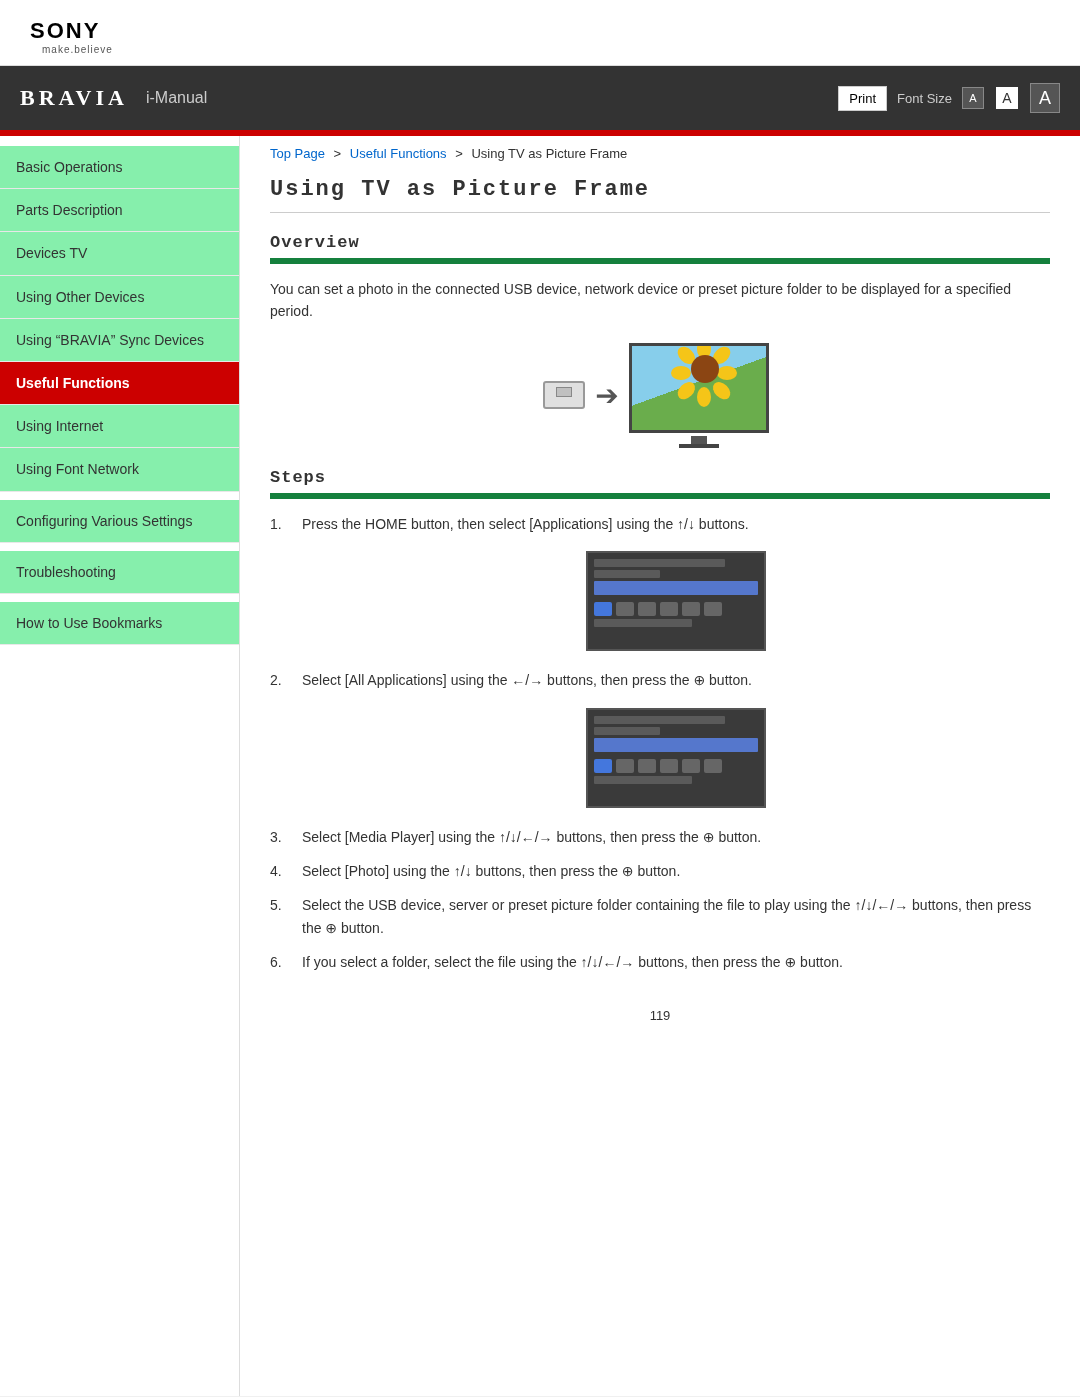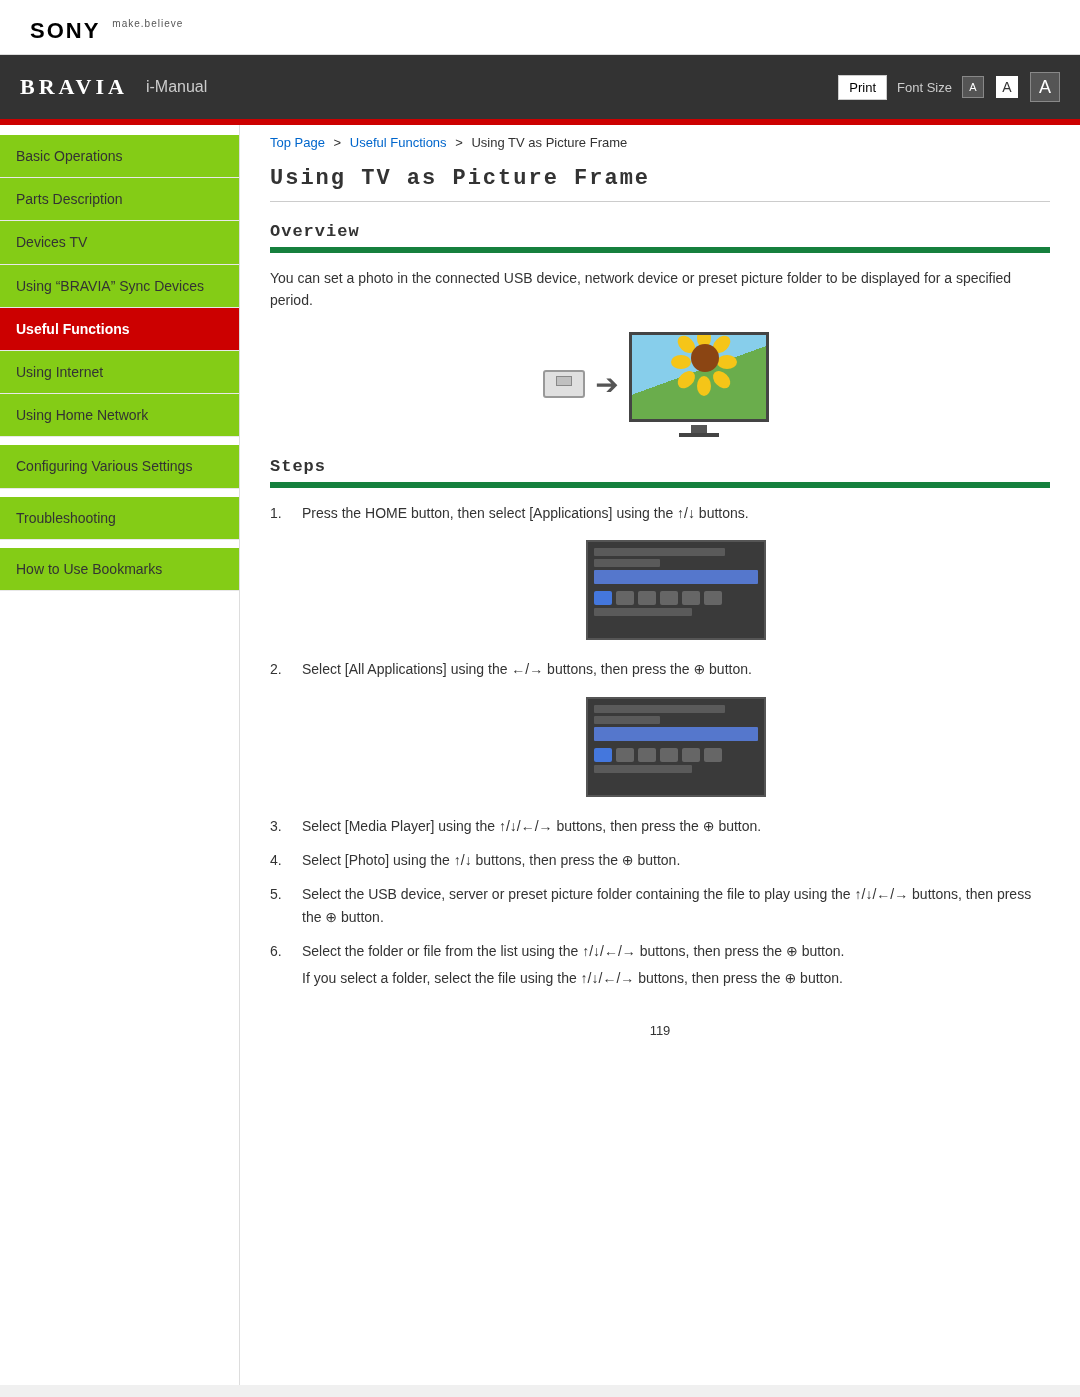--- a/index.html
+++ b/index.html
@@ -12,21 +12,21 @@
     }
 
     
     .top-bar {
       background: #fff;
       padding: 18px 30px 10px 30px;
       border-bottom: 1px solid #ddd;
     }
     .sony-logo {
       display: flex;
-      flex-direction: row;
+      flex-direction: column;
       align-items: flex-start;
     }
     .sony-text {
       font-size: 22px;
       font-weight: 900;
       letter-spacing: 2px;
       color: #000;
     }
     .sony-tagline {
       font-size: 10px;
@@ -110,21 +110,21 @@
       border-right: 1px solid #ddd;
       padding: 10px 0;
     }
     .sidebar-item {
       display: block;
       padding: 12px 16px;
       font-size: 14px;
       color: #333;
       cursor: pointer;
       border-bottom: 1px solid #e8e8e8;
-      background: #84cc16;
+      background: #86efac;
       line-height: 1.3;
     }
     .sidebar-item.active {
       background: #cc0000;
       color: #fff;
       font-weight: bold;
     }
     .sidebar-item.section-gap {
       margin-top: 8px;
     }
@@ -305,24 +305,25 @@
 
 <div class="accent-bar"></div>
 
 <div class="main-layout">
 
   <nav class="sidebar">
 
   <div class="sidebar-item">Basic Operations</div>
       <div class="sidebar-item">Parts Description</div>
       <div class="sidebar-item">Devices TV</div>
+      <div class="sidebar-item">Using Other Devices</div>
       <div class="sidebar-item">Using “BRAVIA” Sync Devices</div>
       <div class="sidebar-item active">Useful Functions</div>
       <div class="sidebar-item">Using Internet</div>
-      <div class="sidebar-item">Using Home Network</div>
+      <div class="sidebar-item">Using Font Network</div>
       <div class="sidebar-item section-gap">Configuring Various Settings</div>
       <div class="sidebar-item section-gap">Troubleshooting</div>
       <div class="sidebar-item section-gap">How to Use Bookmarks</div>
     </nav>
 
   <div class="content">
 
     <div class="breadcrumb">
       <a href="#">Top Page</a>
       <span class="sep">&gt;</span>
@@ -430,21 +431,20 @@
           </li>
           <li class="step-item">
             <span class="step-num">5.</span>
             <div class="step-text">
               <p>Select the USB device, server or preset picture folder containing the file to play using the ↑/↓/←/→ buttons, then press the ⊕ button.</p>
             </div>
           </li>
           <li class="step-item">
             <span class="step-num">6.</span>
             <div class="step-text">
-              <p>Select the folder or file from the list using the ↑/↓/←/→ buttons, then press the ⊕ button.</p>
               <p>If you select a folder, select the file using the ↑/↓/←/→ buttons, then press the ⊕ button.</p>
             </div>
           </li>
         </ol>
     </div>
 
     <div class="page-number">119</div>
 
   </div>
 </div>

